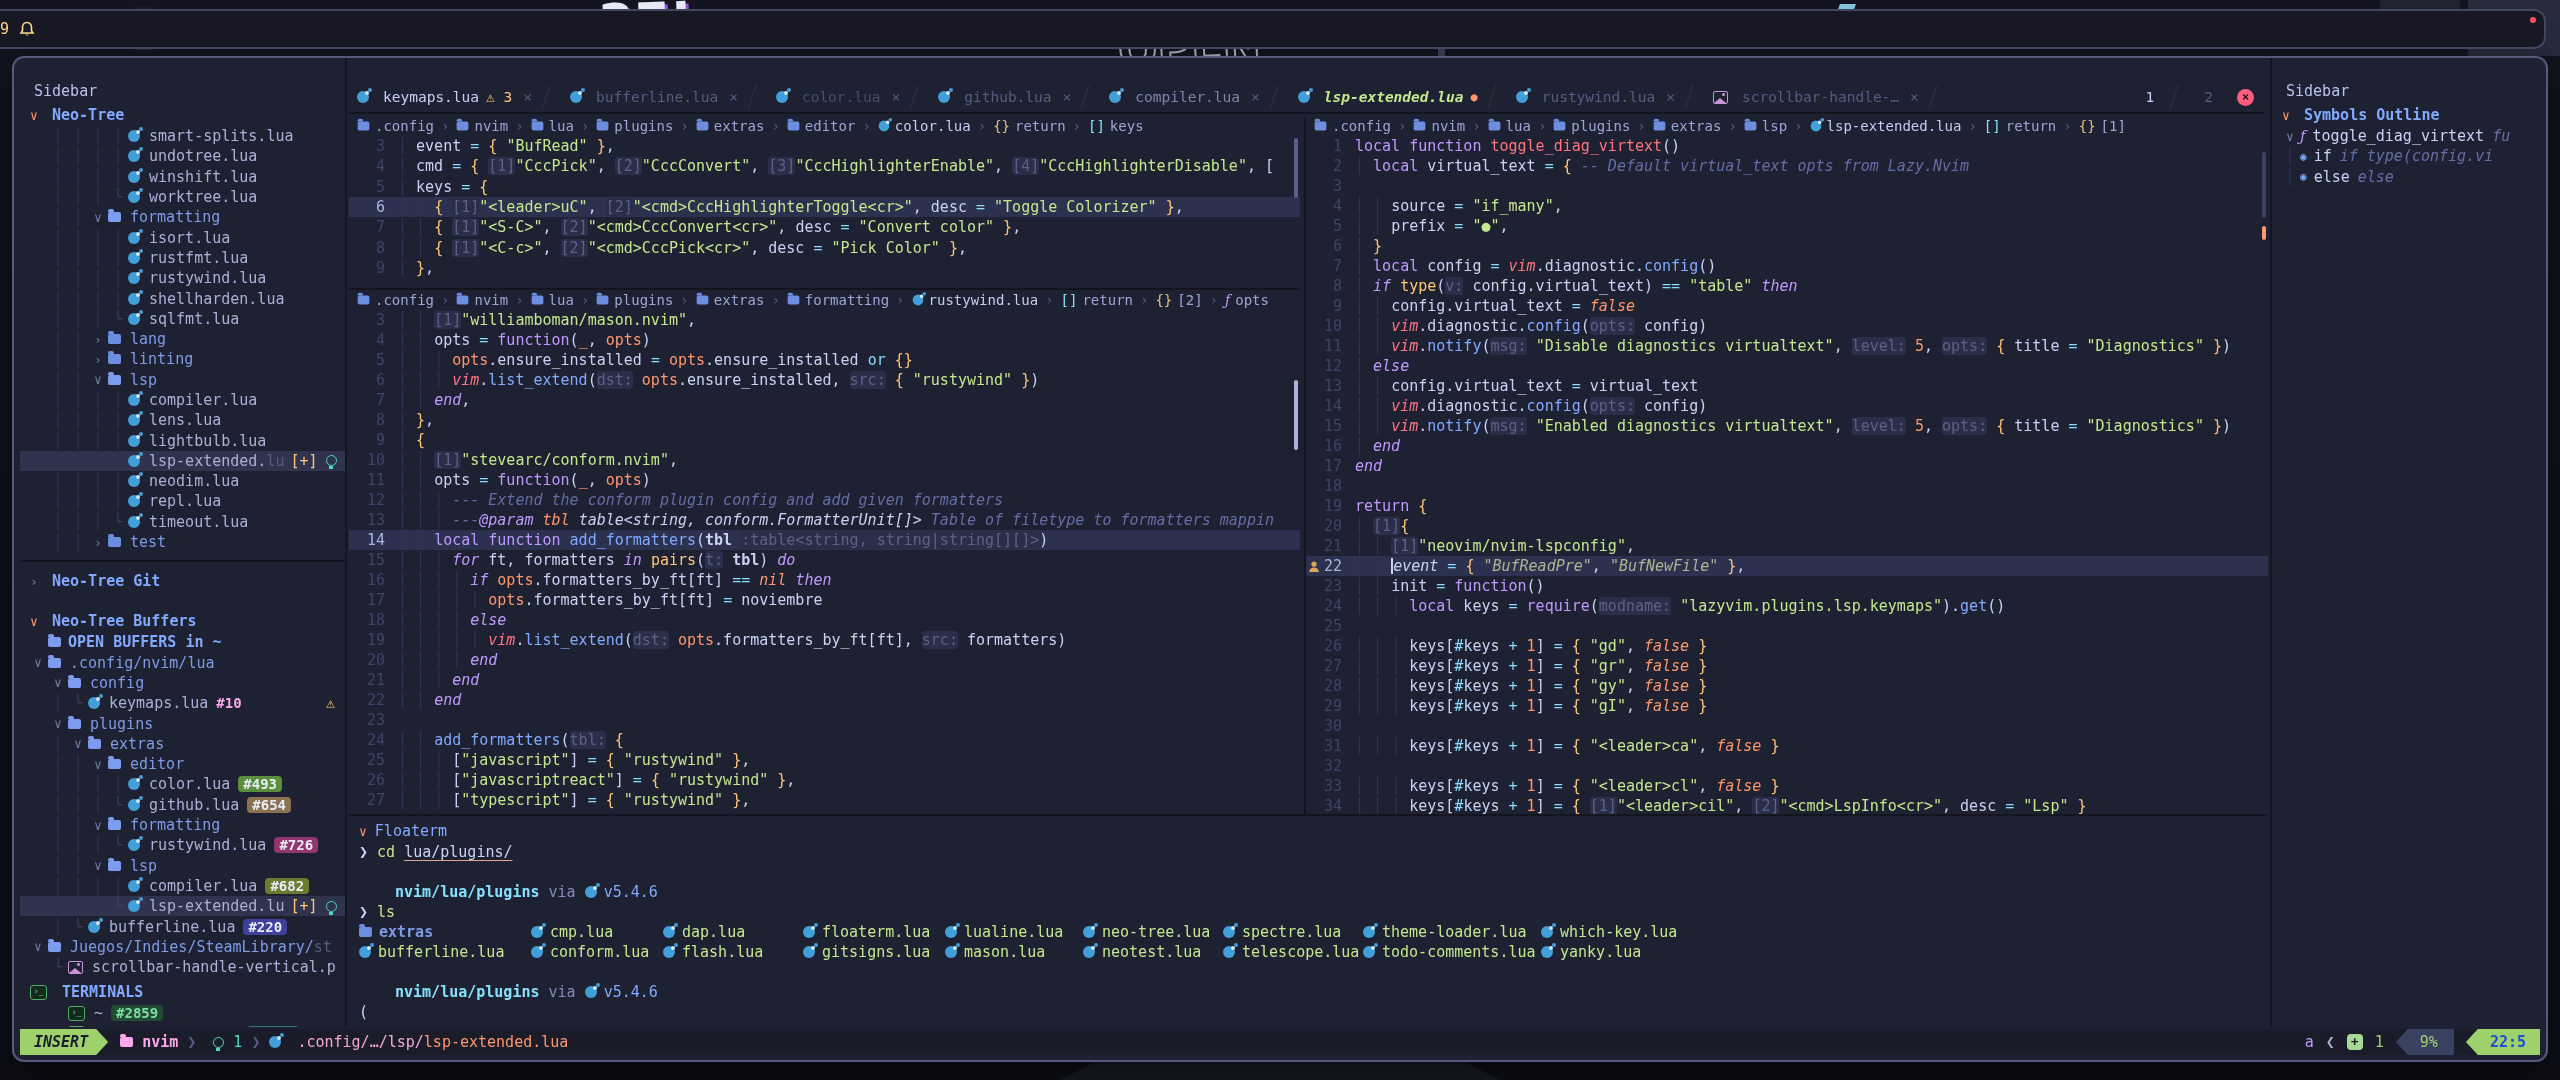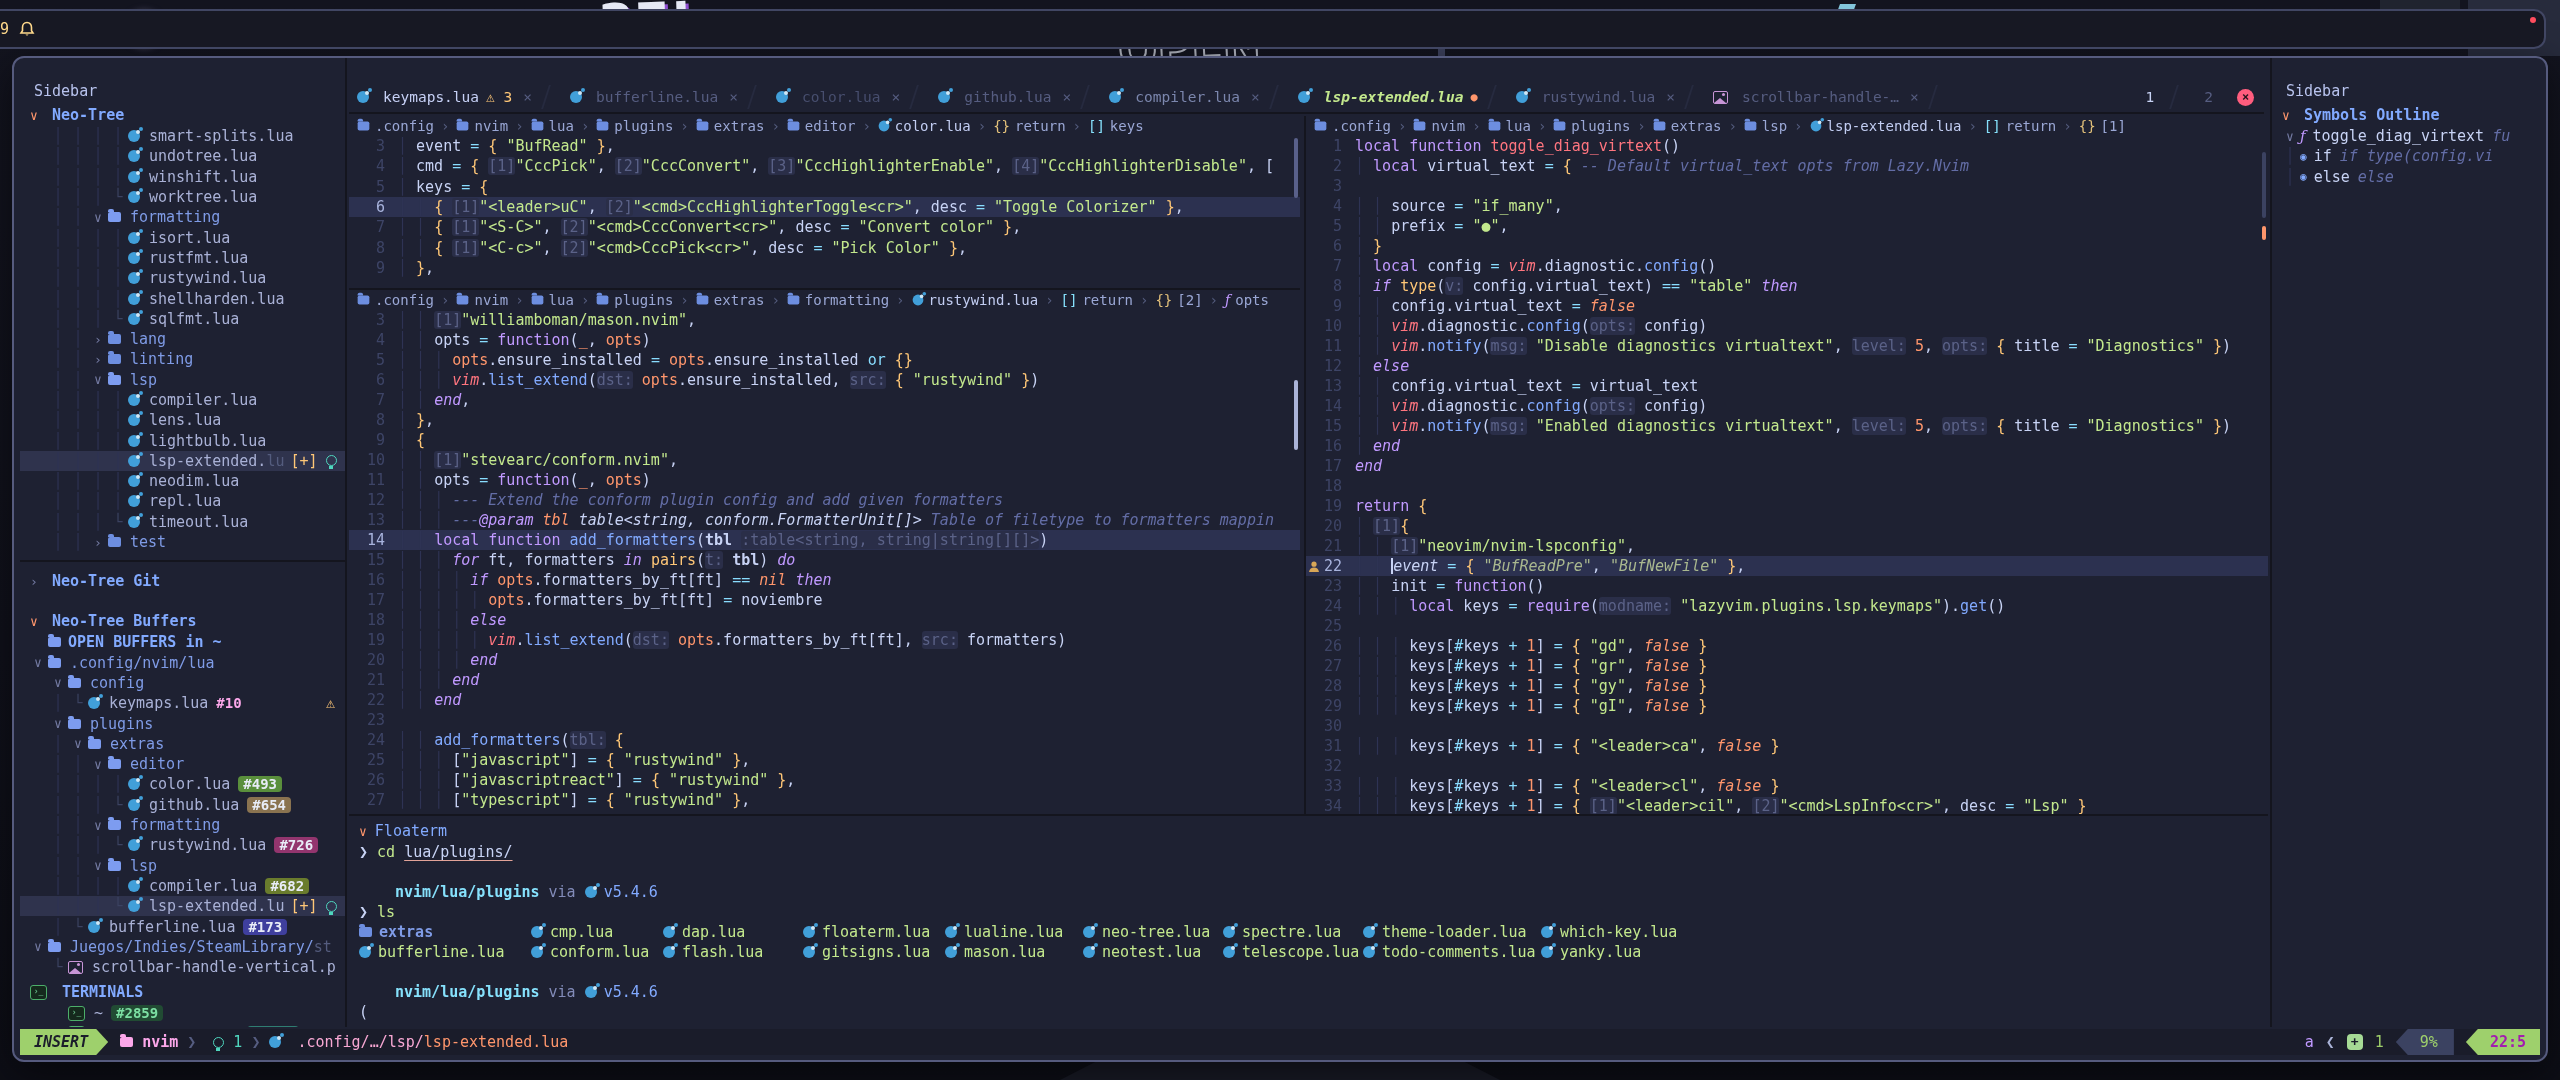--- a/index.html
+++ b/index.html
@@ -181,21 +181,21 @@
   .st-path{color:#f9a8d4;}
   .st-file{color:#ff966c;}
   .st-right{display:flex;align-items:center;gap:12px;margin-left:auto;height:100%;}
   .st-reg{color:#c099ff;}
   .st-chev{color:#aab3d8;}
   .st-plusbox{background:#a6da95;color:#1b1d2b;border-radius:4px;width:16px;height:16px;line-height:16px;
     text-align:center;font-weight:bold;font-size:13px;}
   .st-plusn{color:#9ece6a;}
   .st-prog{background:#3b4261;color:#9ed06c;height:100%;display:flex;align-items:center;padding:0 16px 0 24px;
     clip-path:polygon(12px 0,100% 0,100% 100%,12px 100%,0 50%);}
-  .st-time{background:#9ed06c;color:#a21caf;font-weight:bold;height:100%;display:flex;align-items:center;
+  .st-time{background:#9ed06c;color:#1d4ed8;font-weight:bold;height:100%;display:flex;align-items:center;
     padding:0 14px 0 24px;clip-path:polygon(12px 0,100% 0,100% 100%,12px 100%,0 50%);}
 </style>
 </head>
 <body>
 
 <div class="screen">
 
   <div class="wp graffiti1">3F!</div>
   <div class="wp graffiti2">OPEN</div>
   <div class="wp wp-block1"></div>
@@ -639,21 +639,21 @@
           <span class="t-label">lsp-extended.lu</span>
           <span class="plusmark">[+]</span>
           <span class="ic-bulb"></span>
         </div>
         <div class="trow">
           <span class="unit"> </span>
           <span class="unit">│</span>
           <span class="unit el">└</span>
           <span class="ic-lua"></span>
           <span class="t-label">bufferline.lua</span>
-          <span class="badge b-ind">#173</span>
+          <span class="badge b-ind">#220</span>
         </div>
         <div class="trow">
           <span class="unit ch">∨</span>
           <span class="ic-fldo"></span>
           <span class="t-label fldr">Juegos/Indies/SteamLibrary/</span>
           <span class="t-dim">st</span>
         </div>
         <div class="trow">
           <span class="unit"> </span>
           <span class="unit el">└</span>

